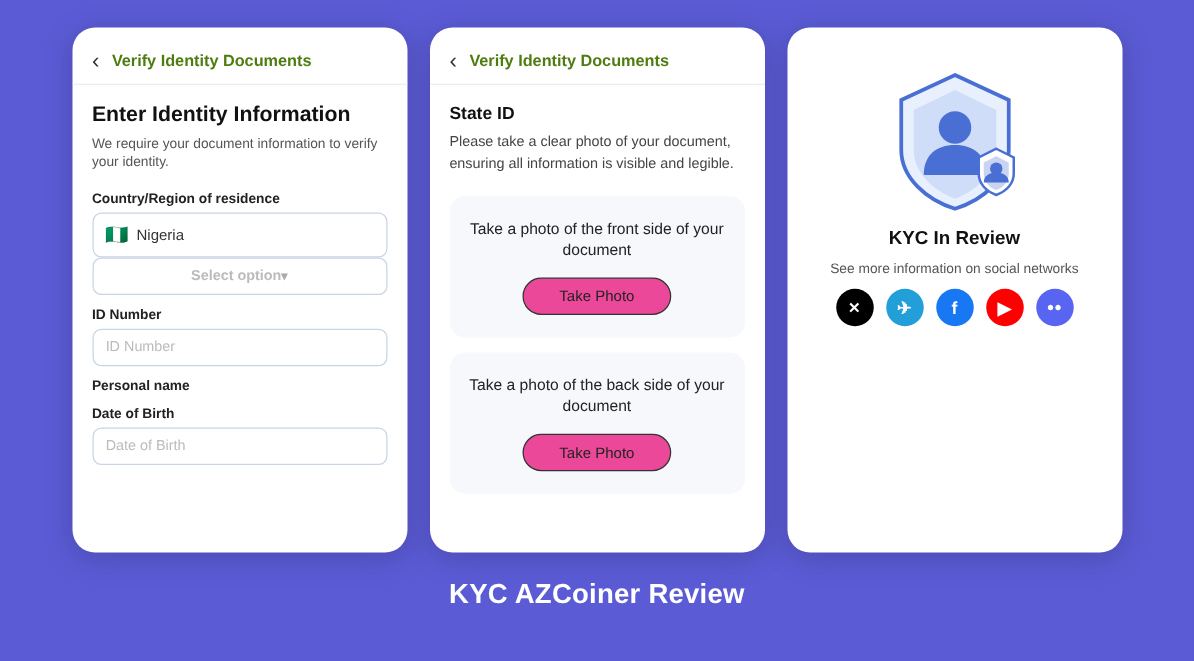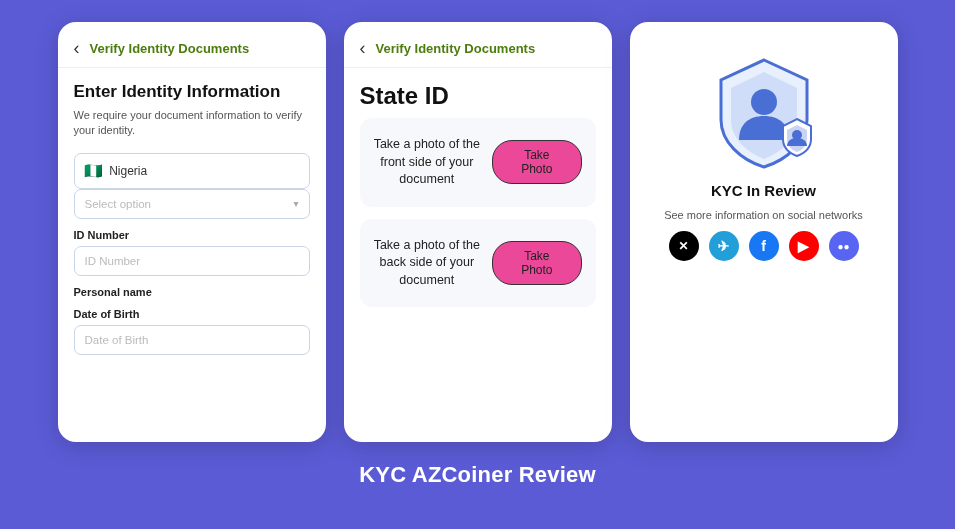--- a/index.html
+++ b/index.html
@@ -93,23 +93,24 @@
     .field-input.with-flag {
       display: flex;
       align-items: center;
       gap: 6px;
     }
     .flag-icon {
       font-size: 15px;
     }
     .select-input {
       display: flex;
-      justify-content: space-between;
+      justify-content: center;
       align-items: center;
       color: #aaa;
+      font-weight: bold;
     }
     .chevron-icon {
       font-size: 10px;
       color: #aaa;
     }
     .placeholder-text {
       color: #bbb;
       font-size: 11.5px;
     }
 
@@ -121,38 +122,38 @@
     .card2-header {
       display: flex;
       align-items: center;
       padding: 16px 16px 8px 16px;
       border-bottom: 1px solid #eee;
     }
     .card2-body {
       padding: 14px 16px;
     }
     .card2-section-title {
-      font-size: 24px;
+      font-size: 14px;
       font-weight: 700;
       color: #111;
       margin-bottom: 8px;
     }
     .card2-desc {
       font-size: 11.5px;
       color: #444;
       margin-bottom: 16px;
       line-height: 1.5;
     }
     .photo-box {
       background: #f7f8fc;
       border-radius: 12px;
       padding: 18px 14px;
       margin-bottom: 12px;
       display: flex;
-      flex-direction: row;
+      flex-direction: column;
       align-items: center;
       gap: 12px;
     }
     .photo-box-text {
       font-size: 12.5px;
       color: #222;
       text-align: center;
       line-height: 1.4;
     }
     .take-photo-btn {
@@ -248,20 +249,21 @@
 
   <div class="phone-card card1">
     <div class="card1-header">
       <span class="back-arrow">‹</span>
       <span class="card-title">Verify Identity Documents</span>
     </div>
     <div class="card1-body">
       <div class="section-title">Enter Identity Information</div>
       <div class="section-desc">We require your document information to verify your identity.</div>
 
+      <div class="field-label">Country/Region of residence</div>
       <div class="field-input with-flag">
         <span class="flag-icon">🇳🇬</span>
         <span>Nigeria</span>
       </div>
 
       <div class="field-input select-input">
         <span class="placeholder-text">Select option</span>
         <span class="chevron-icon">▾</span>
       </div>
 
@@ -279,20 +281,21 @@
     </div>
   </div>
 
   <div class="phone-card card2">
     <div class="card2-header">
       <span class="back-arrow">‹</span>
       <span class="card-title">Verify Identity Documents</span>
     </div>
     <div class="card2-body">
       <div class="card2-section-title">State ID</div>
+      <div class="card2-desc">Please take a clear photo of your document, ensuring all information is visible and legible.</div>
 
       <div class="photo-box">
         <div class="photo-box-text">Take a photo of the front side of your document</div>
         <button class="take-photo-btn">Take Photo</button>
       </div>
 
       <div class="photo-box">
         <div class="photo-box-text">Take a photo of the back side of your document</div>
         <button class="take-photo-btn">Take Photo</button>
       </div>

